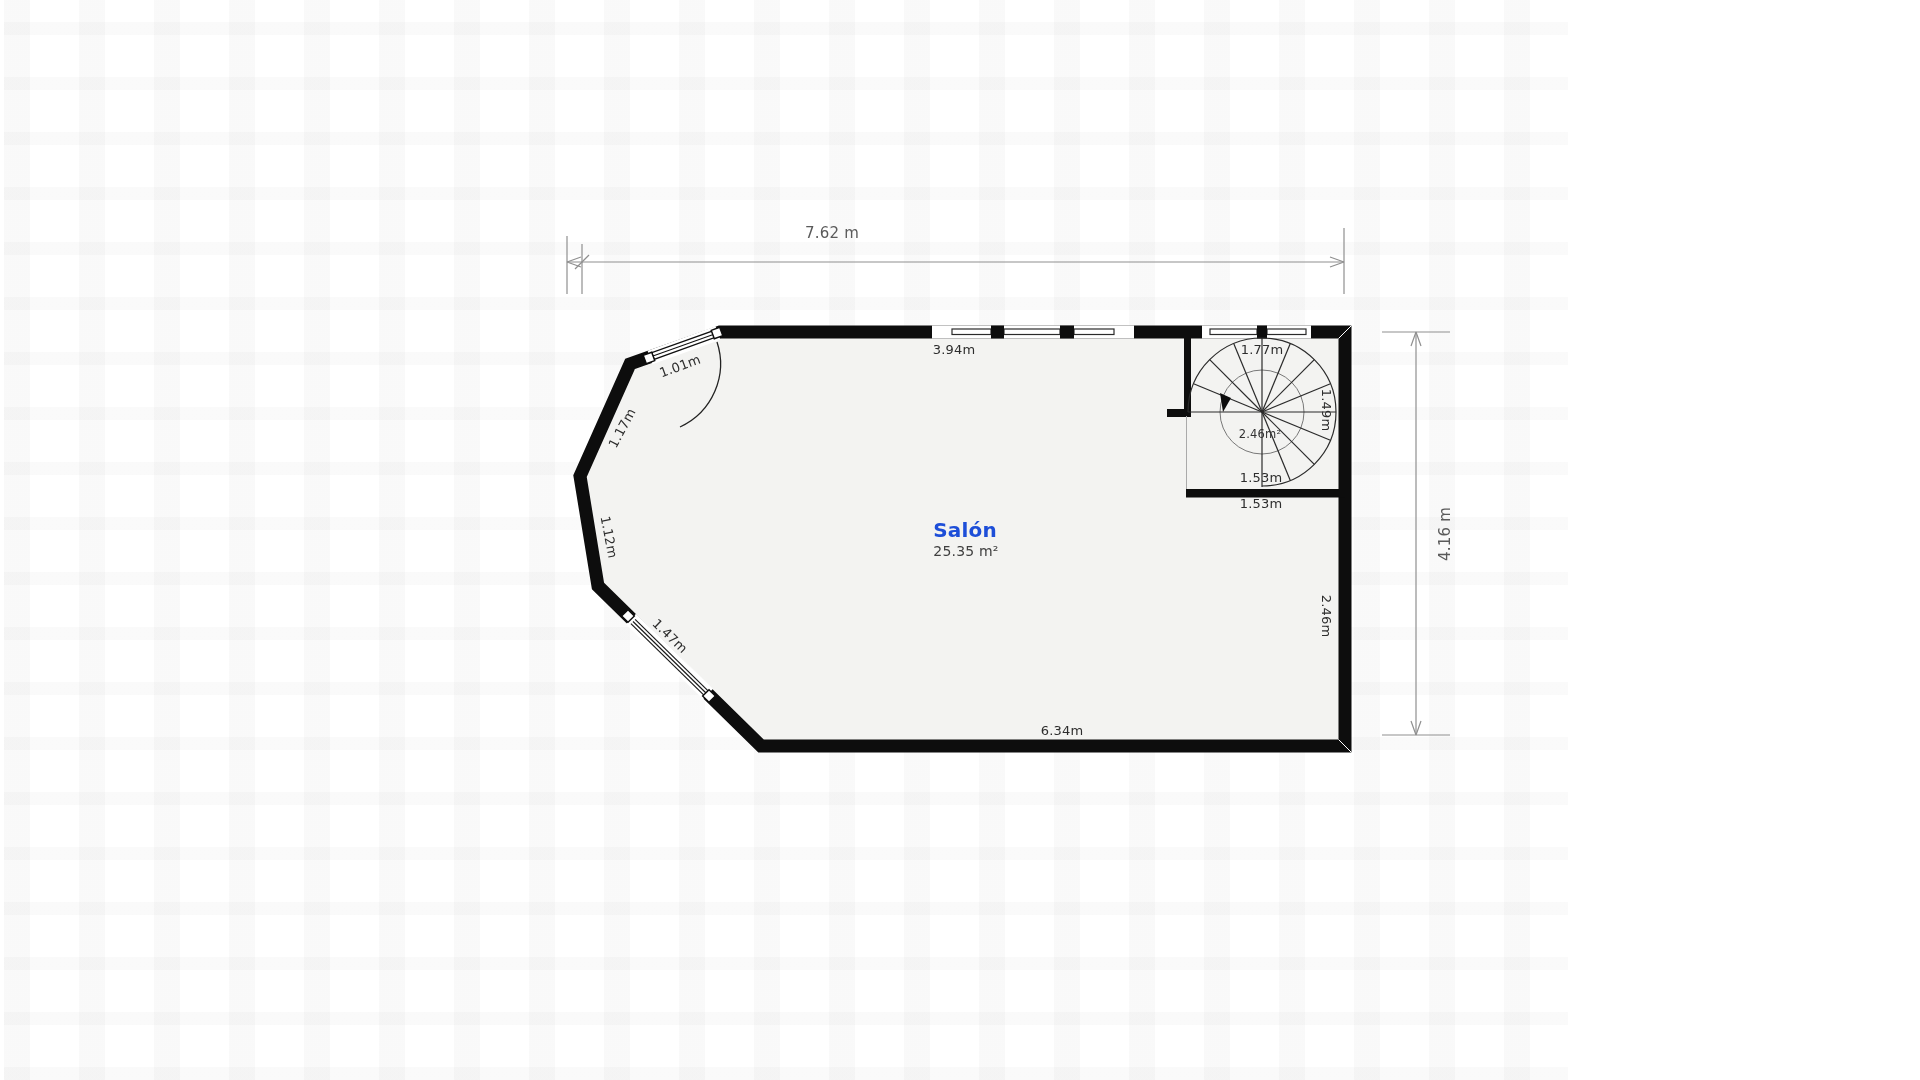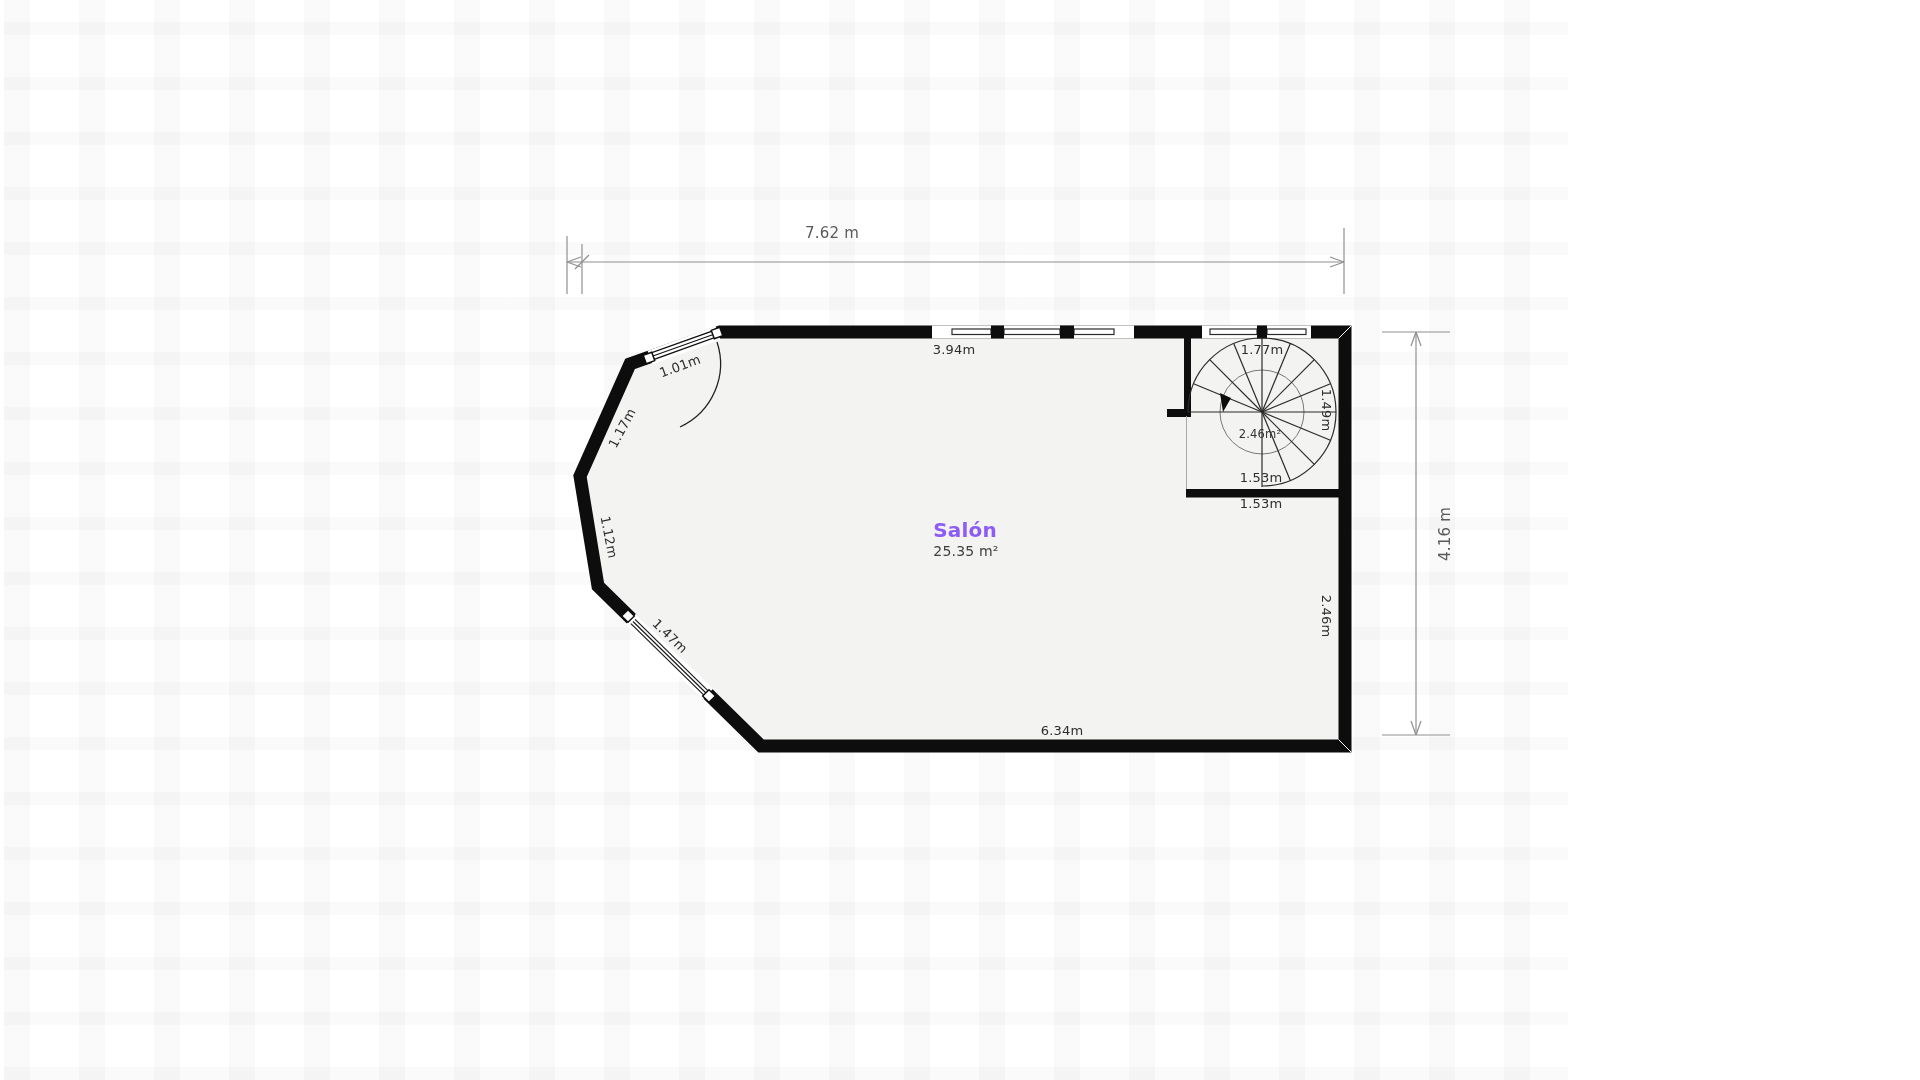--- a/index.html
+++ b/index.html
@@ -30,21 +30,21 @@
     transform:translate(-50%,-50%);
     letter-spacing:0.2px;
   }
   .lbl.dim{font-size:15px;color:#5a5a5a;}
   .lbl.rot90{transform:translate(-50%,-50%) rotate(90deg);}
   .lbl.rotm90{transform:translate(-50%,-50%) rotate(-90deg);}
   .lbl.rot-door{transform:translate(-50%,-50%) rotate(-20deg);}
   .lbl.rot-w117{transform:translate(-50%,-50%) rotate(-62deg);}
   .lbl.rot-w112{transform:translate(-50%,-50%) rotate(79deg);}
   .lbl.rot-w147{transform:translate(-50%,-50%) rotate(44deg);}
-  .room-name{font-size:20px;font-weight:600;color:#8b5cf6;}
+  .room-name{font-size:20px;font-weight:600;color:#1d4ed8;}
   .room-area{font-size:14px;color:#404040;}
   .stair-area-lbl{font-size:11.5px;color:#333333;}
 </style>
 </head>
 <body>
 
 <div class="canvas">
 
   <svg width="1920" height="1080" viewBox="0 0 1920 1080">
 

